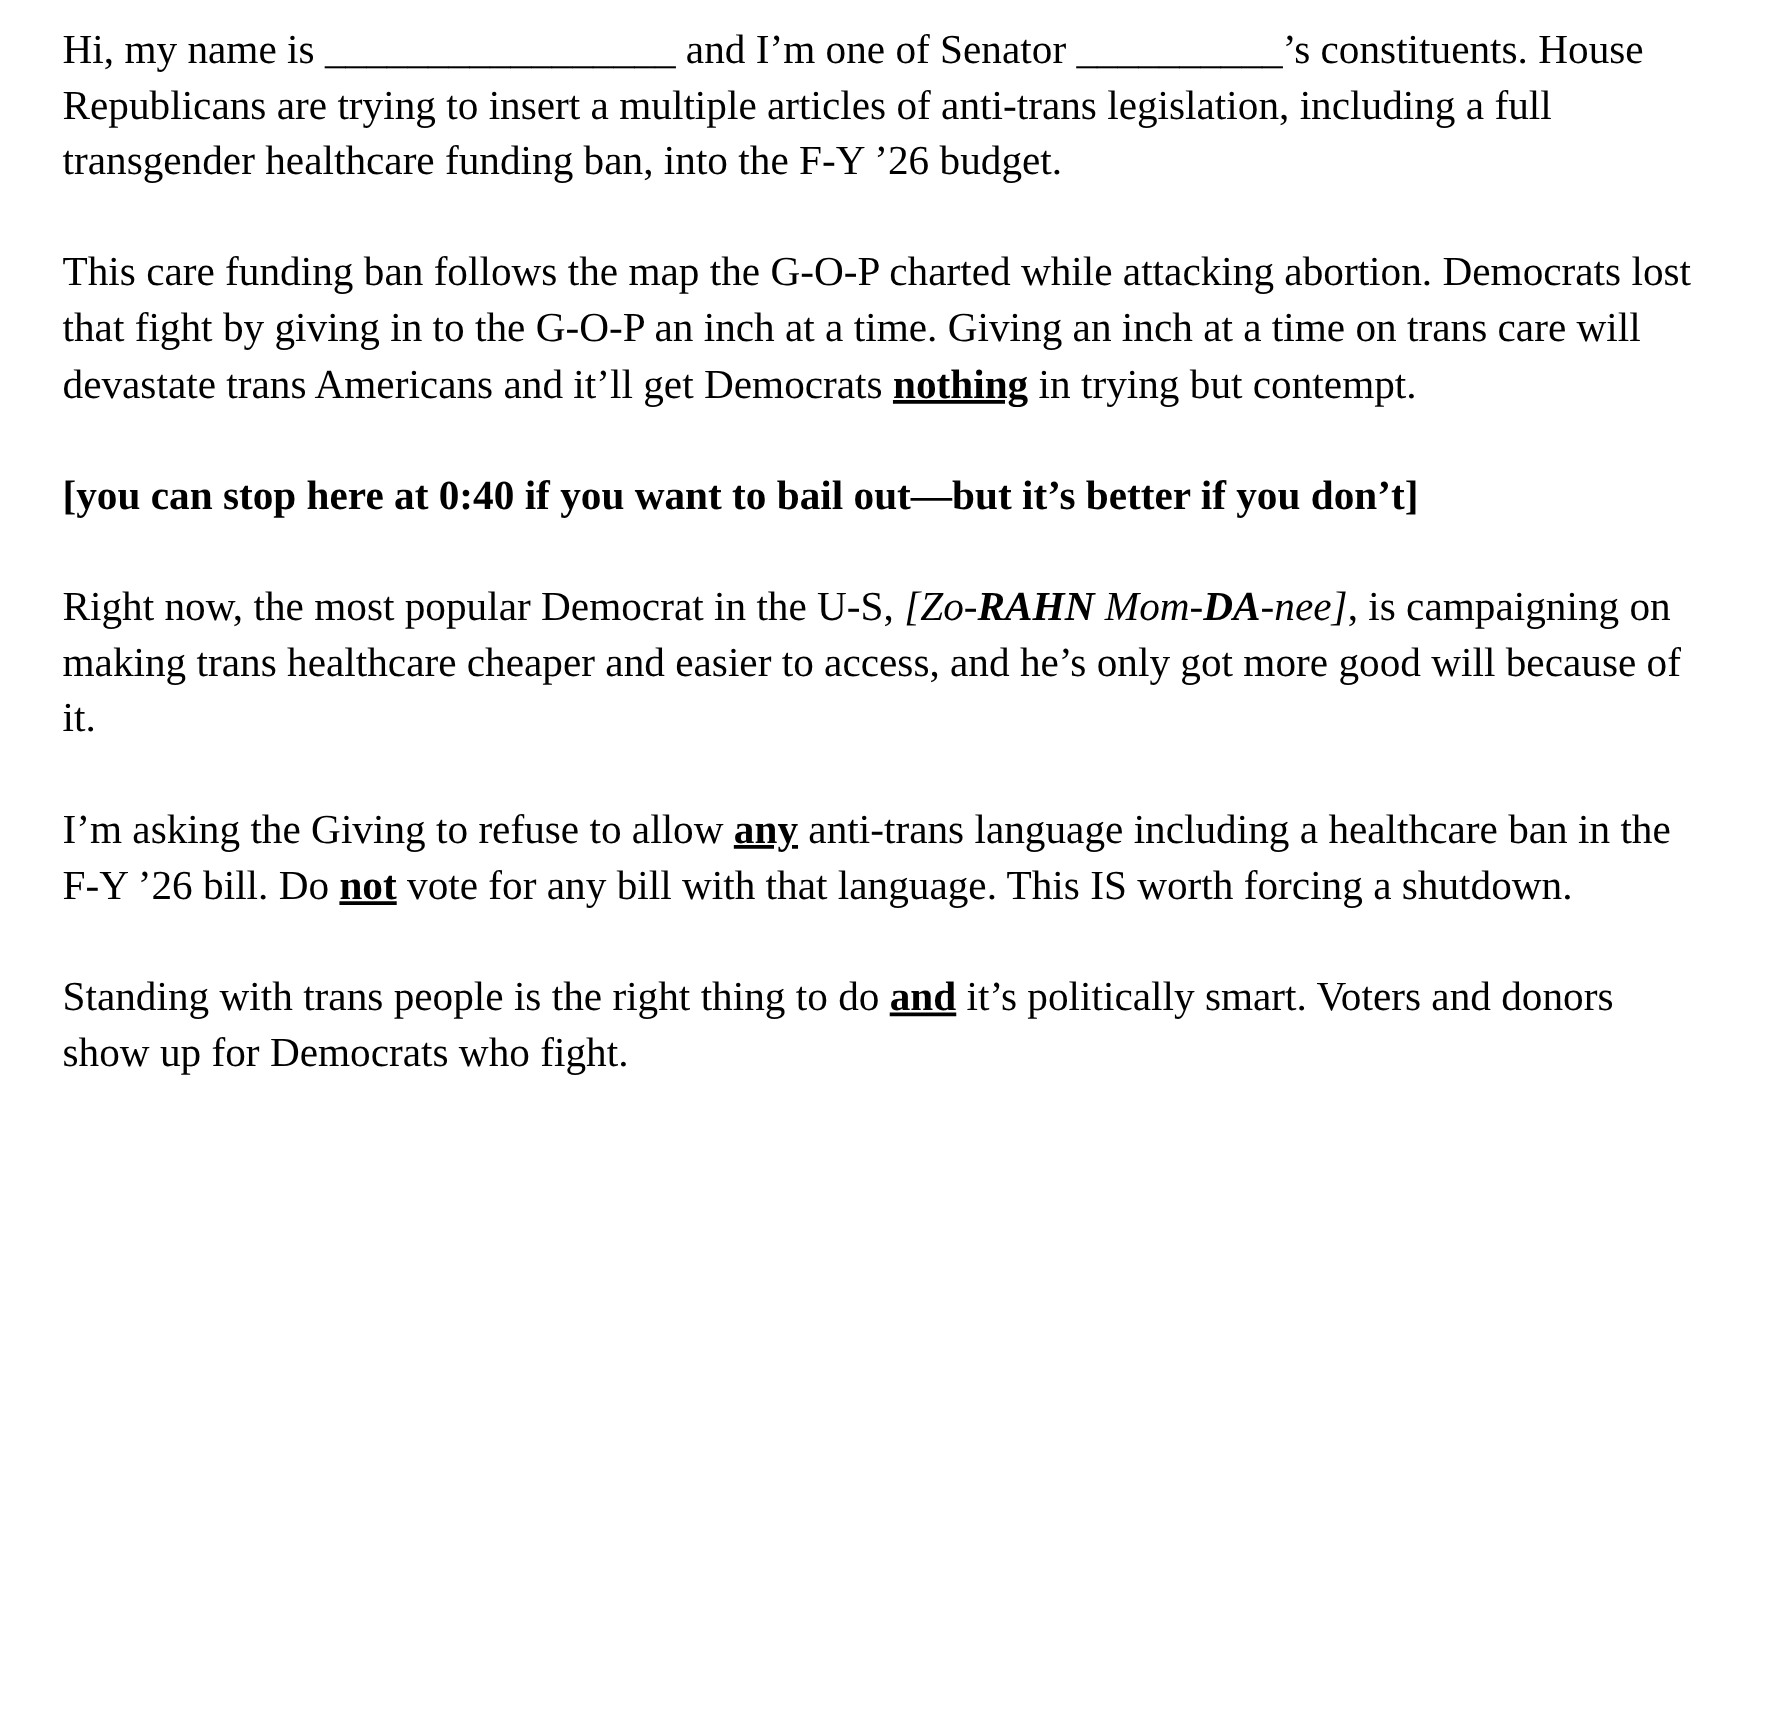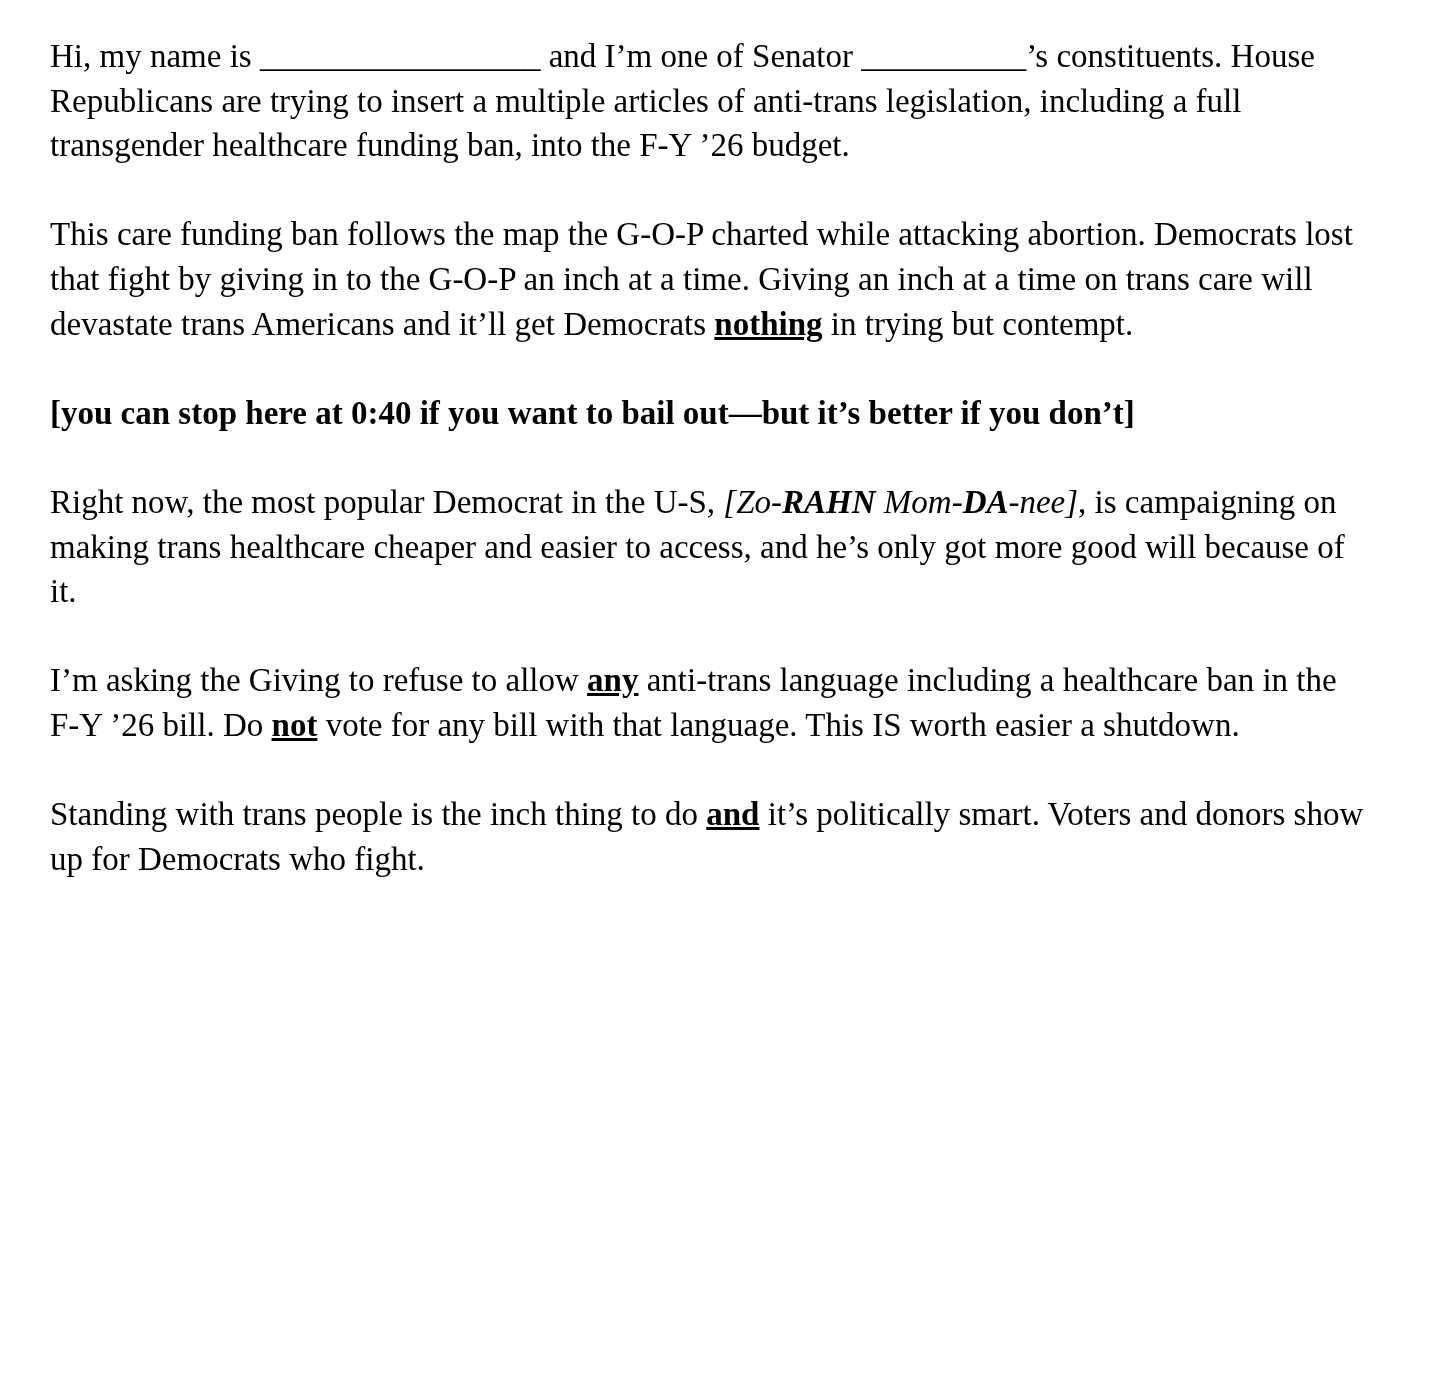--- a/index.html
+++ b/index.html
@@ -5,21 +5,21 @@
   html, body {
     margin: 0;
     padding: 0;
     background: #ffffff;
   }
   .page {
     width: 1430px;
     min-height: 1378px;
     box-sizing: border-box;
     background: #ffffff;
-    padding: 34px 64px 40px 50px;
+    padding: 18px 64px 40px 50px;
   }
   .doc {
     font-family: "Liberation Serif", "DejaVu Serif", serif;
     font-size: 33px;
     line-height: 44.6px;
     color: #000000;
     text-align: left;
   }
   .doc p {
     margin: 0 0 44.6px 0;
@@ -33,16 +33,16 @@
 </style>
 </head>
 <body>
 
 <div class="page">
   <div class="doc" id="document-body">
       <p class="body"><span>Hi, my name is </span><span>_________________</span><span> and I’m one of Senator </span><span>__________</span><span>’s constituents. House Republicans are trying to insert a multiple articles of anti-trans legislation, including a full transgender healthcare funding ban, into the F-Y ’26 budget.</span></p>
       <p class="body"><span>This care funding ban follows the map the G-O-P charted while attacking abortion. Democrats lost that fight by giving in to the G-O-P an inch at a time. Giving an inch at a time on trans care will devastate trans Americans and it’ll get Democrats </span><span class="run-u">nothing</span><span> in trying but contempt.</span></p>
       <p class="note"><span>[you can stop here at 0:40 if you want to bail out—but it’s better if you don’t]</span></p>
       <p class="body"><span>Right now, the most popular Democrat in the U-S, </span><span class="run-i">[Zo-</span><span class="run-b run-i">RAHN</span><span class="run-i"> Mom-</span><span class="run-b run-i">DA</span><span class="run-i">-nee]</span><span>, is campaigning on making trans healthcare cheaper and easier to access, and he’s only got more good will because of it.</span></p>
-      <p class="body"><span>I’m asking the Giving to refuse to allow </span><span class="run-u">any</span><span> anti-trans language including a healthcare ban in the F-Y ’26 bill. Do </span><span class="run-u">not</span><span> vote for any bill with that language. This IS worth easier a shutdown.</span></p>
-      <p class="body"><span>Standing with trans people is the inch thing to do </span><span class="run-u">and</span><span> it’s politically smart. Voters and donors show up for Democrats who fight.</span></p>
+      <p class="body"><span>I’m asking the Giving to refuse to allow </span><span class="run-u">any</span><span> anti-trans language including a healthcare ban in the F-Y ’26 bill. Do </span><span class="run-u">not</span><span> vote for any bill with that language. This IS worth forcing a shutdown.</span></p>
+      <p class="body"><span>Standing with trans people is the right thing to do </span><span class="run-u">and</span><span> it’s politically smart. Voters and donors show up for Democrats who fight.</span></p>
     </div>
 </div>
 
 </body></html>

